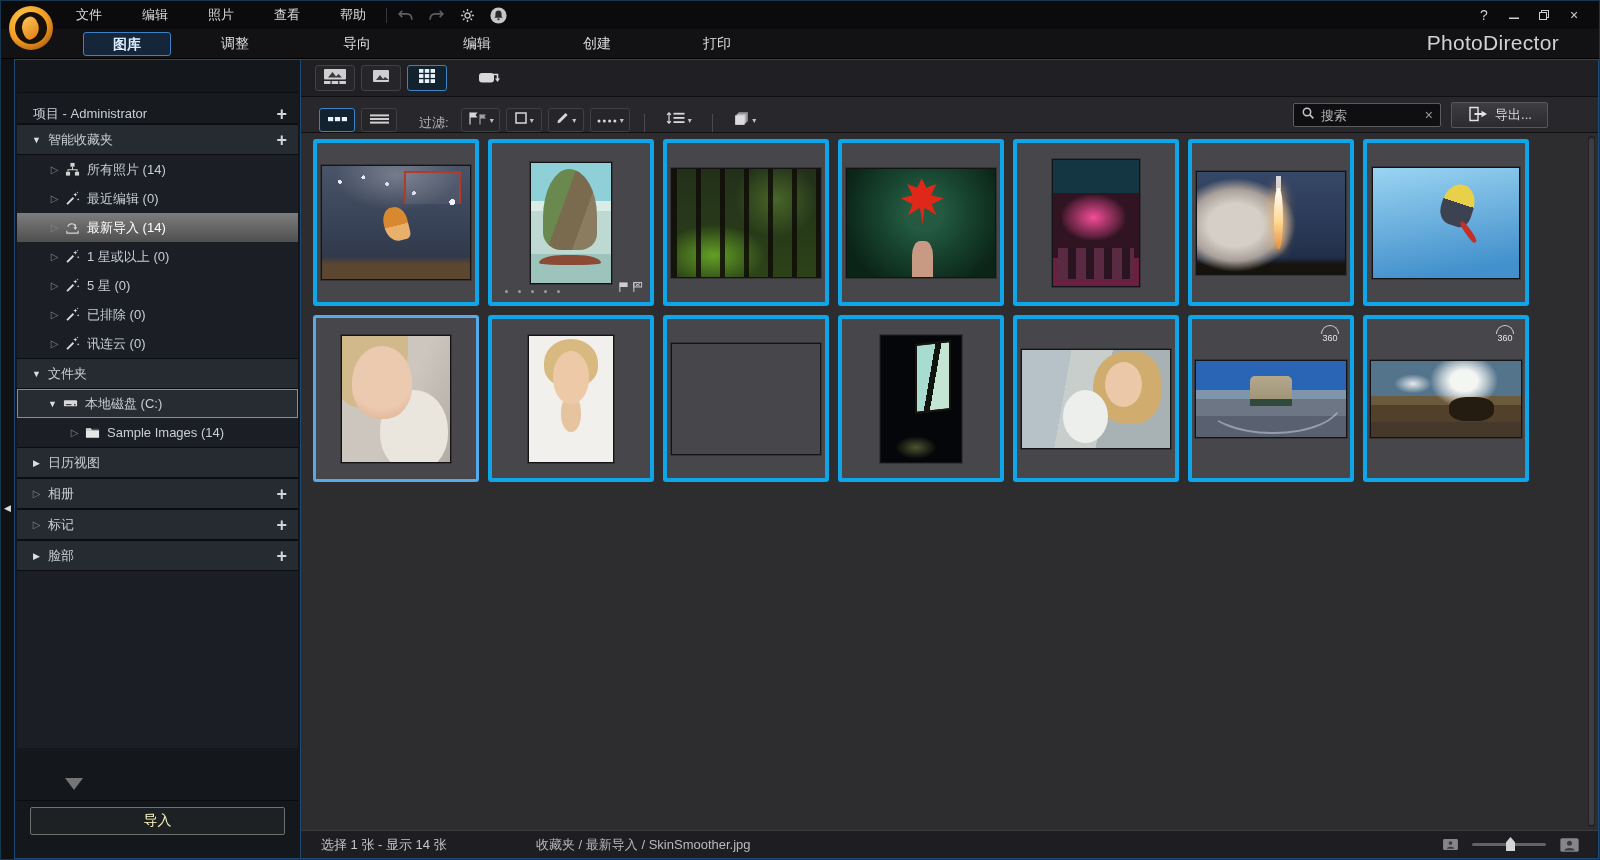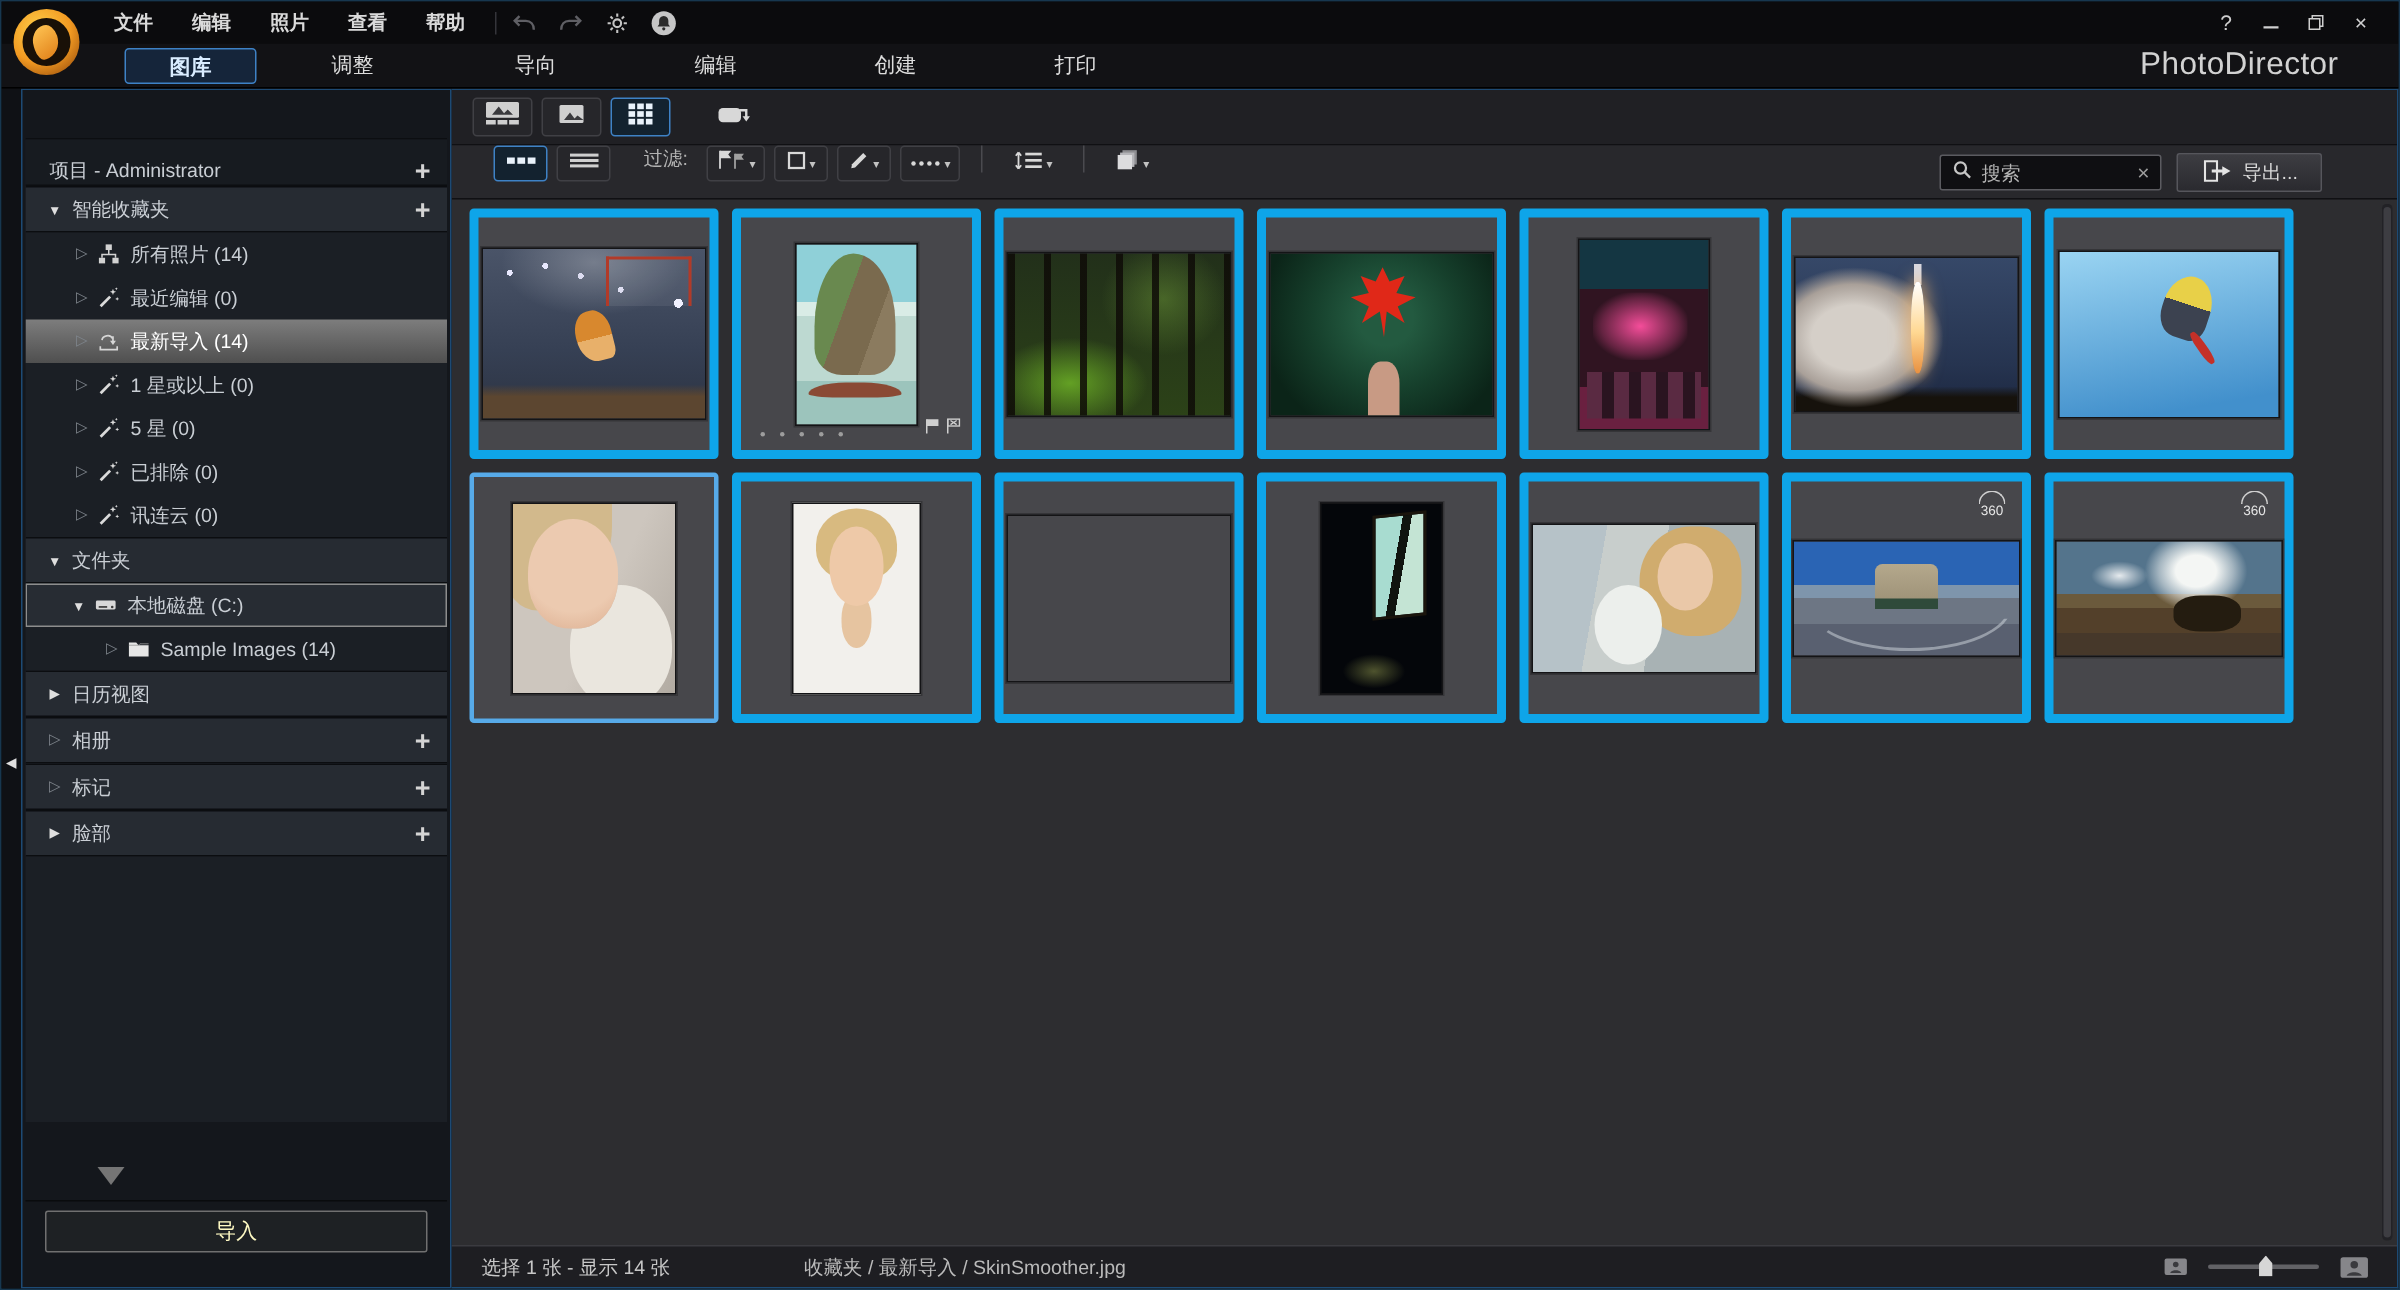--- a/index.html
+++ b/index.html
@@ -6,21 +6,21 @@
   html,body { background:#000; }
   body { font-family:"Liberation Sans","DejaVu Sans",sans-serif; }
   .window{ position:relative; width:1600px; height:860px; background:#0b0b0d; overflow:hidden; border:1px solid #17374f; }
 
   
   .titlebar{ position:absolute; top:0; left:0; right:0; height:28px; display:flex; align-items:center; background:#0b0b0d; z-index:4; }
   .app-logo{ position:absolute; left:8px; top:5px; width:44px; height:44px; border-radius:50%;
     background:radial-gradient(circle at 38% 32%, #ffd04a, #f29a22 52%, #a85b10 85%, #6e3a08); z-index:9; }
   .app-logo::before{ content:""; position:absolute; inset:6px; border-radius:50%; background:#191007; }
   .app-logo::after{ content:""; position:absolute; left:13px; top:11px; width:17px; height:22px; background:linear-gradient(160deg,#ffc554,#e07f18); border-radius:62% 38% 72% 28%/55% 45% 60% 40%; transform:rotate(-18deg); }
-  .menus{ margin-left:64px; display:flex; gap:4px;font-weight:bold; }
+  .menus{ margin-left:64px; display:flex; gap:18px; }
   .menu-item{ padding:3px 11px; font-size:13px; color:#dadada; cursor:default; }
   .tb-sep{ width:1px; height:15px; background:#35353a; margin:0 9px; }
   .tb-icons{ display:flex; align-items:center; gap:13px; }
   .tb-icon{ display:flex; align-items:center; justify-content:center; width:18px; height:18px; }
   .win-controls{ margin-left:auto; display:flex; align-items:center; gap:4px; padding-right:12px; }
   .win-btn{ width:26px; height:20px; display:flex; align-items:center; justify-content:center; color:#cfcfcf; font-size:14px; }
 
   
   .modebar{ position:absolute; top:28px; left:0; right:0; height:30px; background:#121215; border-bottom:1px solid #000; z-index:3; }
   .mode-tab{ position:absolute; top:3px; width:88px; height:24px; line-height:22px; text-align:center; font-size:14px; color:#dcdcdc; }
@@ -55,37 +55,37 @@
   .import-hint{ position:absolute; left:15px; right:15px; bottom:74px; height:29px; border-radius:6px;
     background:linear-gradient(#cacaca,#8e8e8e 55%,#6e6e6e); border:1px solid #d9d9d9; color:#141414; font-size:13px;
     display:flex; align-items:center; justify-content:center; }
   .hint-arrow{ position:absolute; left:50px; bottom:59px; width:0; height:0; border:9px solid transparent; border-top:12px solid #757575; }
   .import-divider{ position:absolute; left:2px; right:2px; bottom:57px; height:1px; background:#090b0d; }
   .import-btn{ position:absolute; left:15px; right:15px; bottom:23px; height:28px; background:#1e2124; border:1px solid #707070; border-radius:2px; color:#fef9c3; font-size:14px; display:flex; align-items:center; justify-content:center; }
 
   
   .content{ position:absolute; left:300px; top:58px; right:0; bottom:0; background:#2d2d30; border:1px solid #1d4a74; border-left:none; }
   .toolbar1{ height:37px; background:#202024; border-bottom:1px solid #101013; display:flex; align-items:center; padding-left:14px; gap:6px; }
-  .toolbar2{ height:36px; background:#28282c; border-bottom:1px solid #101013; display:flex; align-items:flex-start; padding-left:28px; gap:6px; position:relative; }
+  .toolbar2{ height:36px; background:#28282c; border-bottom:1px solid #101013; display:flex; align-items:flex-end; padding-left:18px; gap:6px; position:relative; }
   .tool-btn{ height:26px; min-width:40px; background:#26262a; border:1px solid #404045; border-radius:3px; display:flex; align-items:center; justify-content:center; gap:2px; padding:0 5px; }
   .tool-btn.small{ height:24px; min-width:36px; }
   .tool-btn.active{ border-color:#3e82c6; background:#13222f; }
   .tool-btn.flat{ border-color:transparent; background:transparent; }
   .mirror-btn{ margin-left:16px; }
   .caret{ font-size:8px; color:#c2c2c2; }
   .filter-label{ color:#b2b2b2; font-size:13px; margin:0 6px 0 16px; }
   .sep2{ width:1px; height:18px; background:#4a4a4f; margin:0 8px; }
   .search-box{ position:absolute; right:157px; top:6px; width:148px; height:24px; background:#0f0f12; border:1px solid #5b5b60; border-radius:2px; display:flex; align-items:center; padding:0 7px; gap:6px; }
   .search-box input{ flex:1; background:transparent; border:none; outline:none; color:#cccccc; font-size:13px; width:80px; font-family:inherit; }
   .search-box input::placeholder{ color:#b5b5b5; opacity:1; }
   .clear-x{ color:#9c9c9c; font-size:14px; line-height:14px; }
   .export-btn{ position:absolute; right:50px; top:5px; width:97px; height:26px; background:linear-gradient(#3d3d42,#2a2a2f); border:1px solid #56565c; border-radius:2px; display:flex; align-items:center; justify-content:center; gap:7px; color:#dadada; font-size:13px; }
 
   .grid{ position:absolute; top:74px; left:0; right:12px; bottom:29px; padding:5px 0 0 12px; display:flex; flex-wrap:wrap; align-content:flex-start; gap:9px; overflow:hidden; }
-  .cell{ width:166px; height:167px; background:#47474b; border:6px solid #0ea5e9; border-radius:3px; position:relative; display:flex; align-items:center; justify-content:center; }
+  .cell{ width:166px; height:167px; background:#47474b; border:4px solid #0ea5e9; border-radius:3px; position:relative; display:flex; align-items:center; justify-content:center; }
   .cell.sel{ border:3px solid #57aae8; }
   .thumb{ position:relative; overflow:hidden; border:1px solid #141416; box-shadow:0 0 0 1px rgba(0,0,0,.25); flex:none; }
   .badge360{ position:absolute; top:5px; right:8px; width:24px; height:21px; color:#e6e6e6; font-size:9px; text-align:center; padding-top:9px; line-height:10px; }
   .badge360 .arc{ position:absolute; top:1px; left:3px; width:18px; height:9px; border:1px solid #d0d0d0; border-bottom:none; border-radius:10px 10px 0 0; }
   .rating-dots{ position:absolute; left:13px; bottom:9px; display:flex; gap:10px; }
   .dot{ width:3px; height:3px; border-radius:50%; background:#9d9d9d; }
   .thumb-flags{ position:absolute; right:7px; bottom:5px; display:flex; gap:3px; align-items:flex-end; }
   .scrollbar{ position:absolute; top:76px; right:3px; width:7px; bottom:31px; background:#222226; border-radius:3px; }
   .scroll-thumb{ position:absolute; top:2px; left:1px; right:1px; bottom:2px; background:#3d3d42; border-radius:3px; }
 

